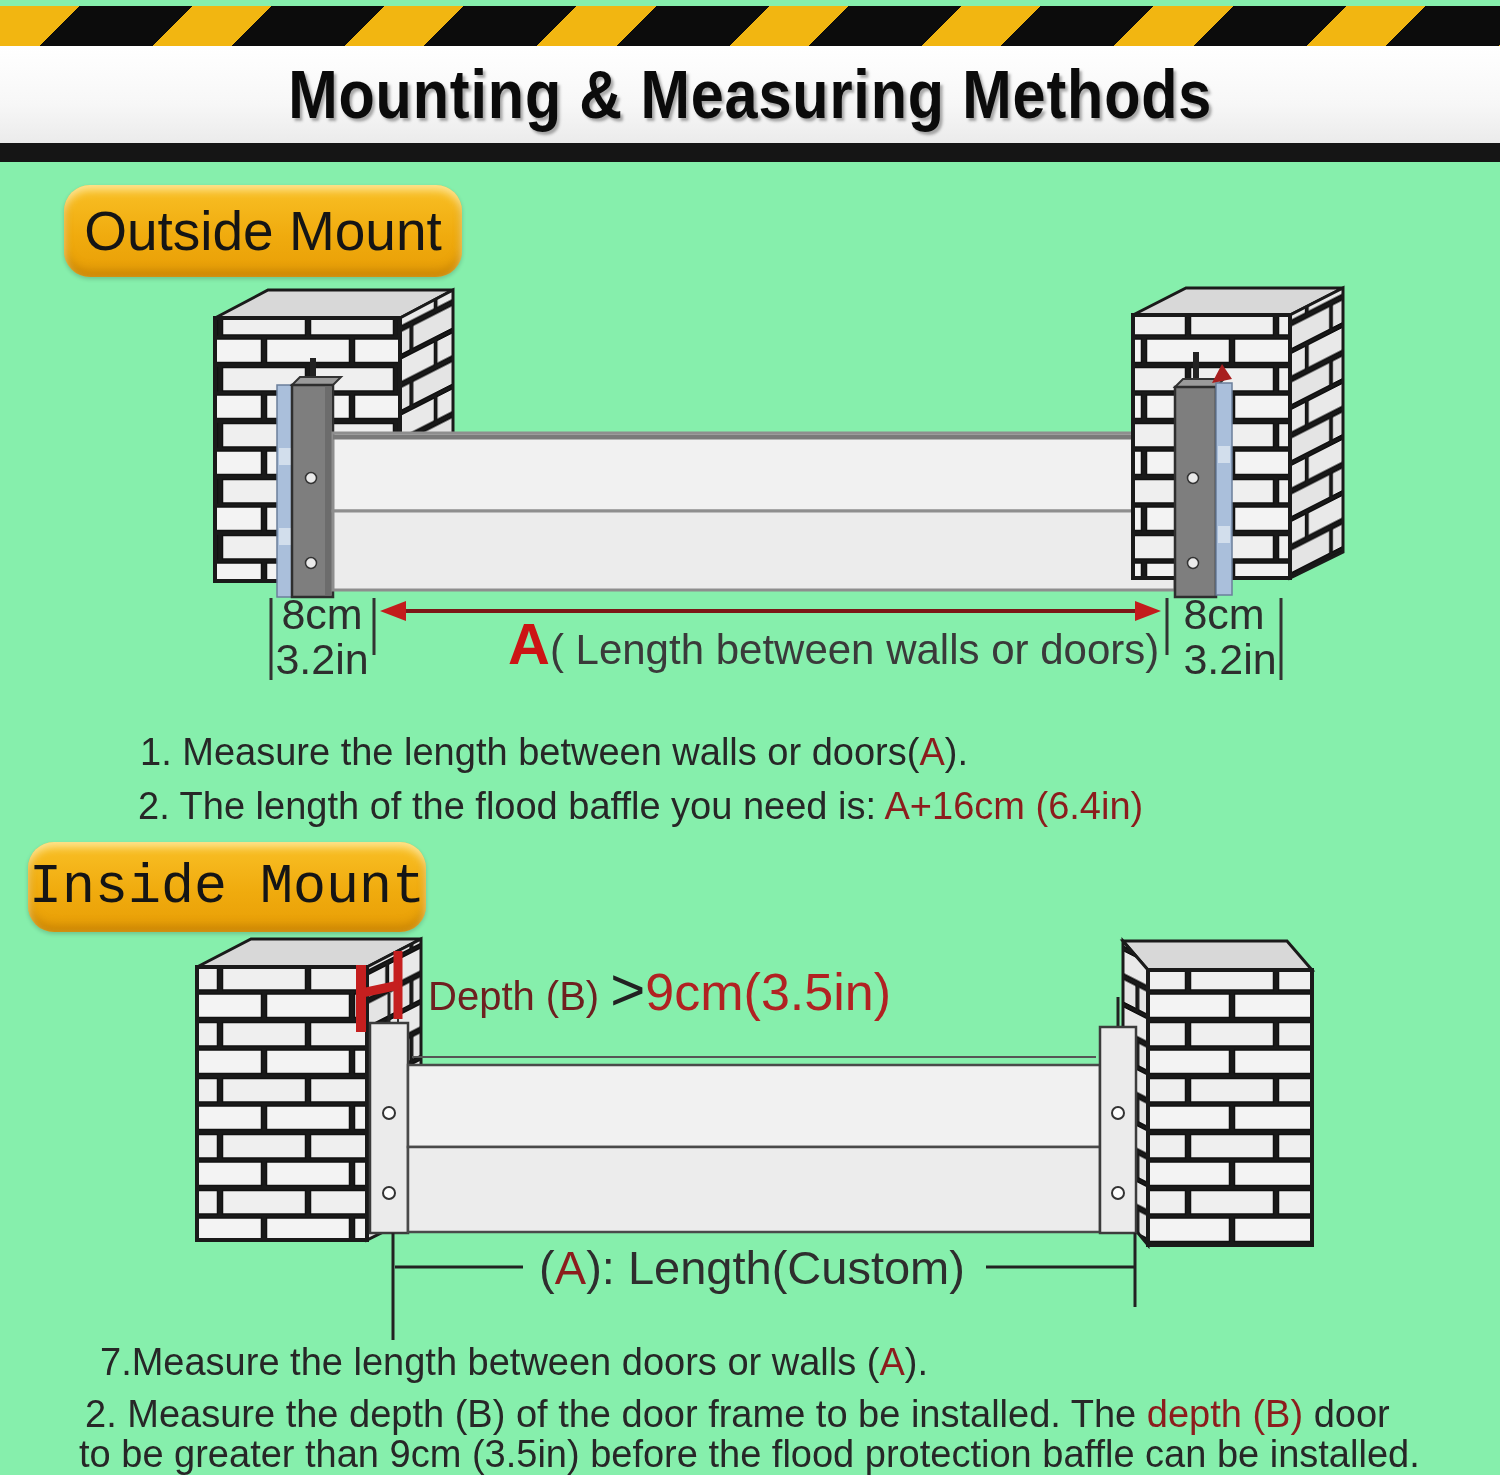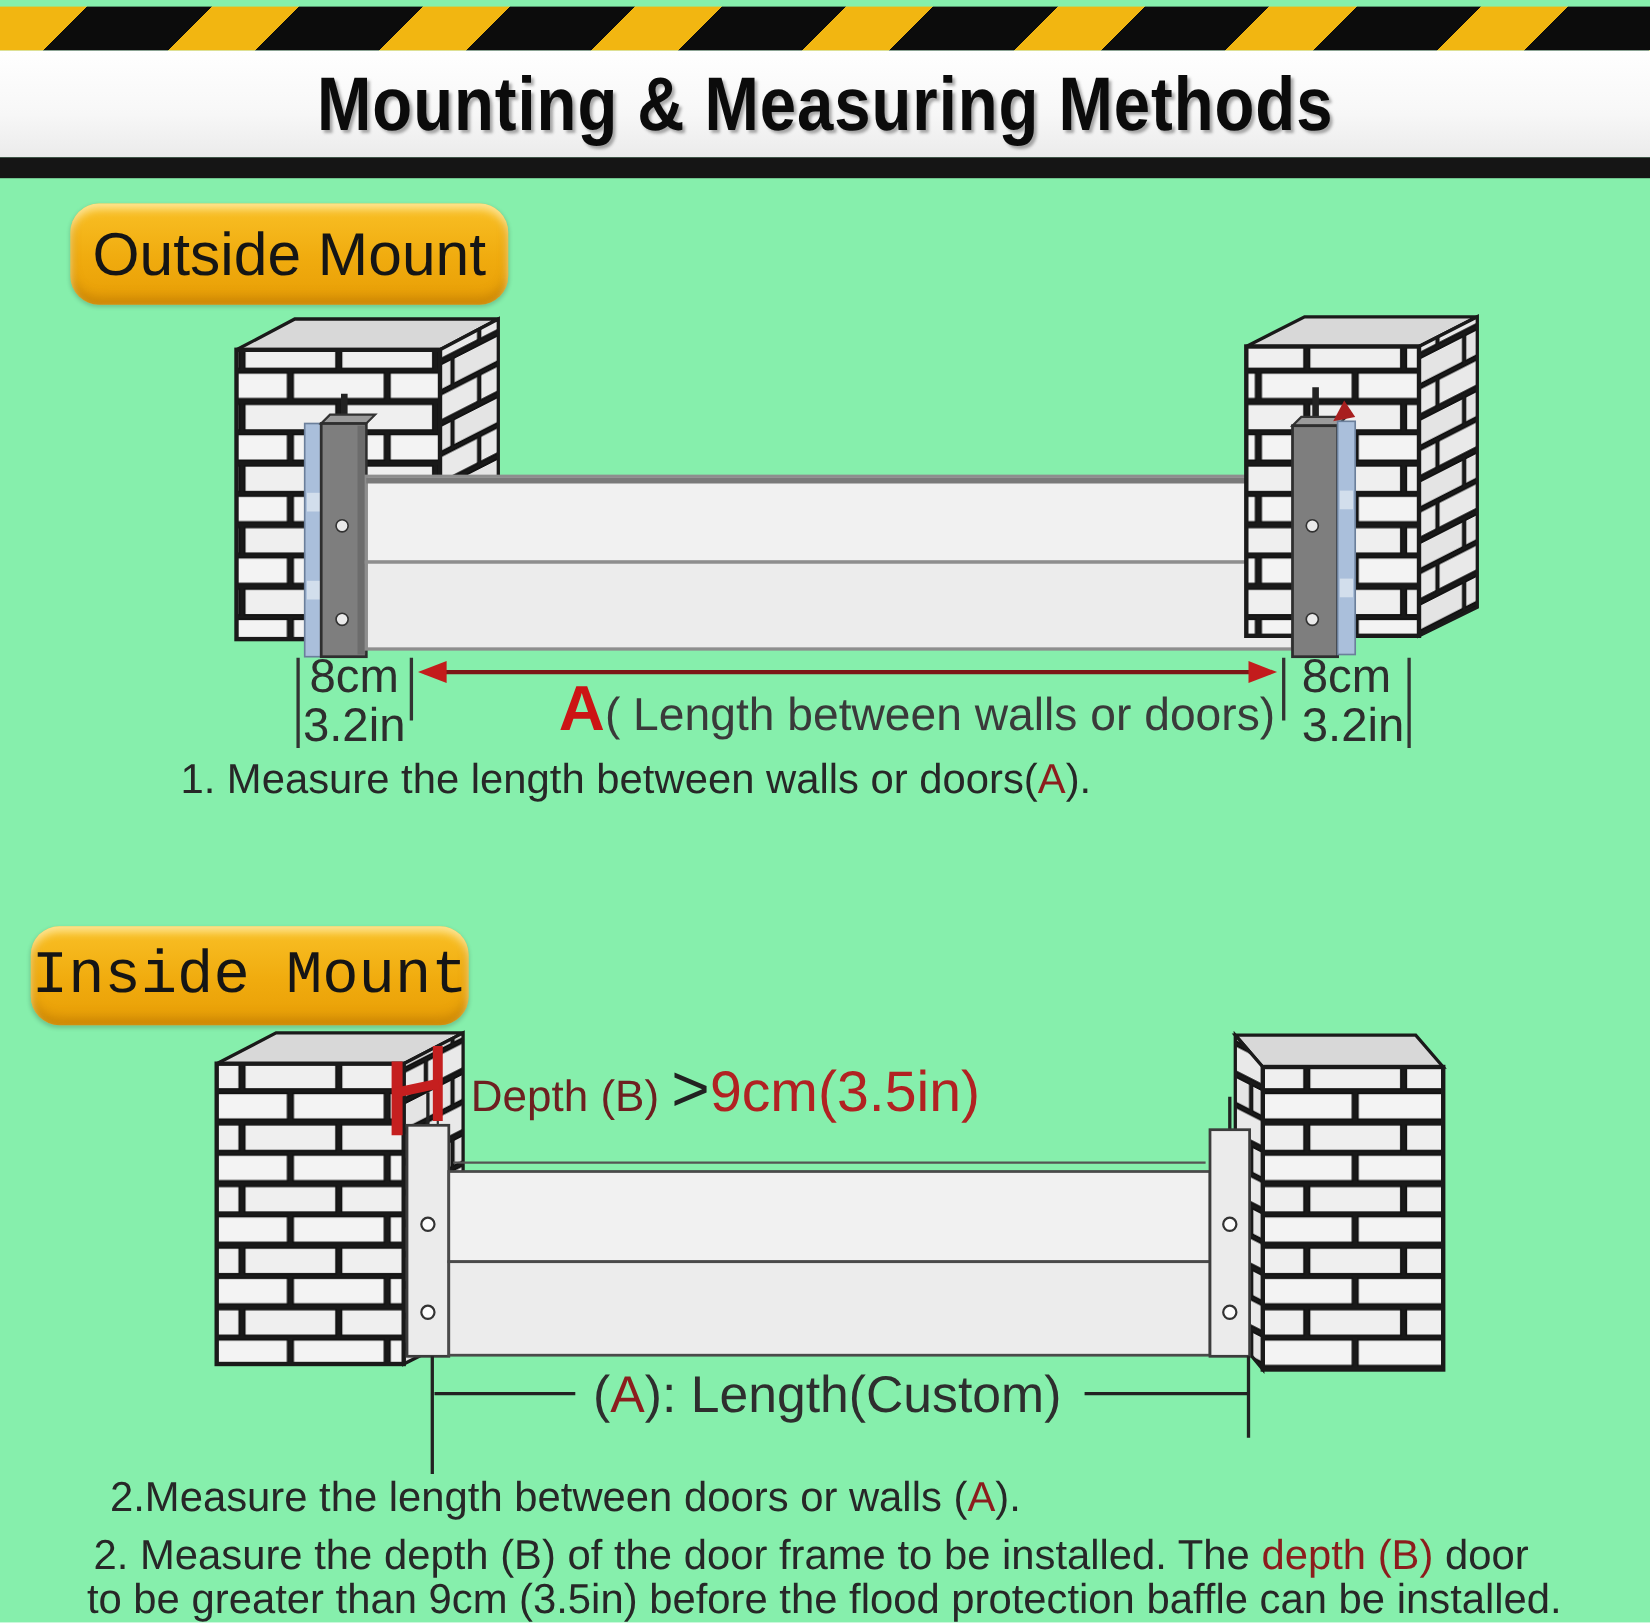--- a/index.html
+++ b/index.html
@@ -121,21 +121,22 @@
       <polygon points="380,331 406,321 406,341" fill="#c31c1c"></polygon>
       <polygon points="1161,331 1135,321 1135,341" fill="#c31c1c"></polygon>
       <text x="322" y="349" text-anchor="middle" font-size="43" fill="#2e2e2e">8cm</text>
       <text x="322" y="394" text-anchor="middle" font-size="43" fill="#2e2e2e">3.2in</text>
       <text x="1224" y="349" text-anchor="middle" font-size="43" fill="#2e2e2e">8cm</text>
       <text x="1230" y="394" text-anchor="middle" font-size="43" fill="#2e2e2e">3.2in</text>
       <text x="508" y="384" font-size="42" fill="#3a3a3a"><tspan font-size="58" font-weight="bold" fill="#cc1414">A</tspan><tspan>( Length between walls or doors)</tspan></text>
     </g>
   </svg>
 
-  <div class="instr" style="left:140px;top:688px;margin-left:24px;"><span>1. Measure the length between walls or doors(</span><span class="red">A</span><span>).</span></div>
+  <div class="instr" style="left:140px;top:731px;"><span>1. Measure the length between walls or doors(</span><span class="red">A</span><span>).</span></div>
+  <div class="instr" style="left:138px;top:785px;"><span>2. The length of the flood baffle you need is: </span><span class="red">A+16cm (6.4in)</span></div>
 
   <div class="badge badge-inside">
     <span>Inside Mount</span>
   </div>
 
   <svg class="diagram" style="top:935px" width="1500" height="410" viewBox="0 0 1500 410">
 
     <g>
       <polygon points="197,32 367,32 421,4 251,4" fill="#d8d8d8" stroke="#1a1a1a" stroke-width="3"></polygon>
       <polygon points="367,32 421,4 421,278 367,305" fill="url(#brickSR)" stroke="#1a1a1a" stroke-width="3"></polygon>
@@ -179,17 +180,17 @@
 
     <g>
       <line x1="393" y1="298" x2="393" y2="405" stroke="#222" stroke-width="3"></line>
       <line x1="395" y1="332" x2="523" y2="332" stroke="#222" stroke-width="3"></line>
       <line x1="986" y1="332" x2="1135" y2="332" stroke="#222" stroke-width="3"></line>
       <line x1="1135" y1="298" x2="1135" y2="372" stroke="#222" stroke-width="3"></line>
       <text x="752" y="349" text-anchor="middle" font-size="47" fill="#2e2e2e"><tspan>(</tspan><tspan fill="#8c1d1d">A</tspan><tspan>): Length(Custom)</tspan></text>
     </g>
   </svg>
 
-  <div class="instr" style="left:100px;top:1341px;"><span>2.Measure the length between doors or walls (</span><span class="red">A</span><span>).</span></div>
+  <div class="instr" style="left:100px;top:1341px;"><span>7.Measure the length between doors or walls (</span><span class="red">A</span><span>).</span></div>
   <div class="instr" style="left:85px;top:1393px;"><span>2. Measure the depth (B) of the door frame to be installed. The </span><span class="red">depth (B)</span><span> door</span></div>
   <div class="instr" style="left:63px;top:1433px;margin-left:16px;">to be greater than 9cm (3.5in) before the flood protection baffle can be installed.</div>
 
 </div>
 
 </body></html>

